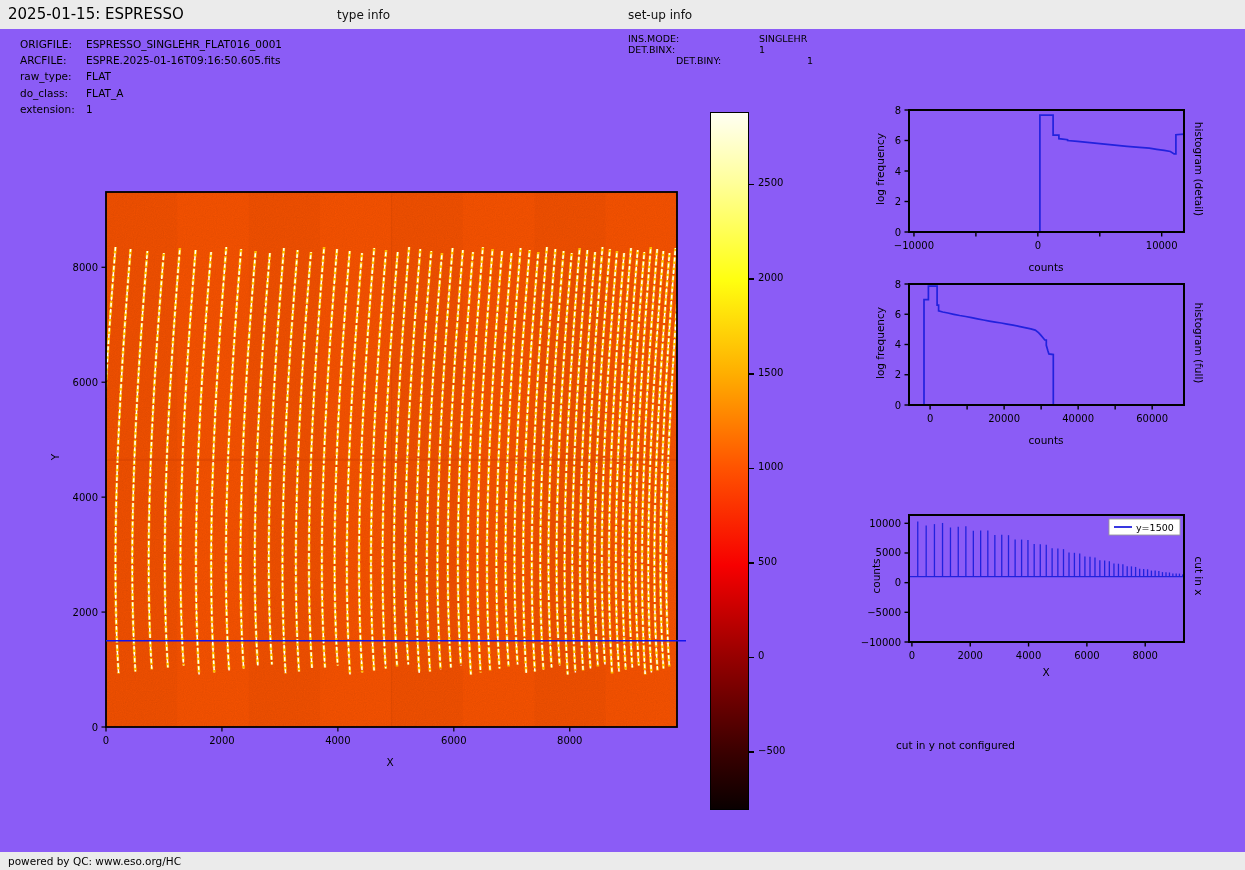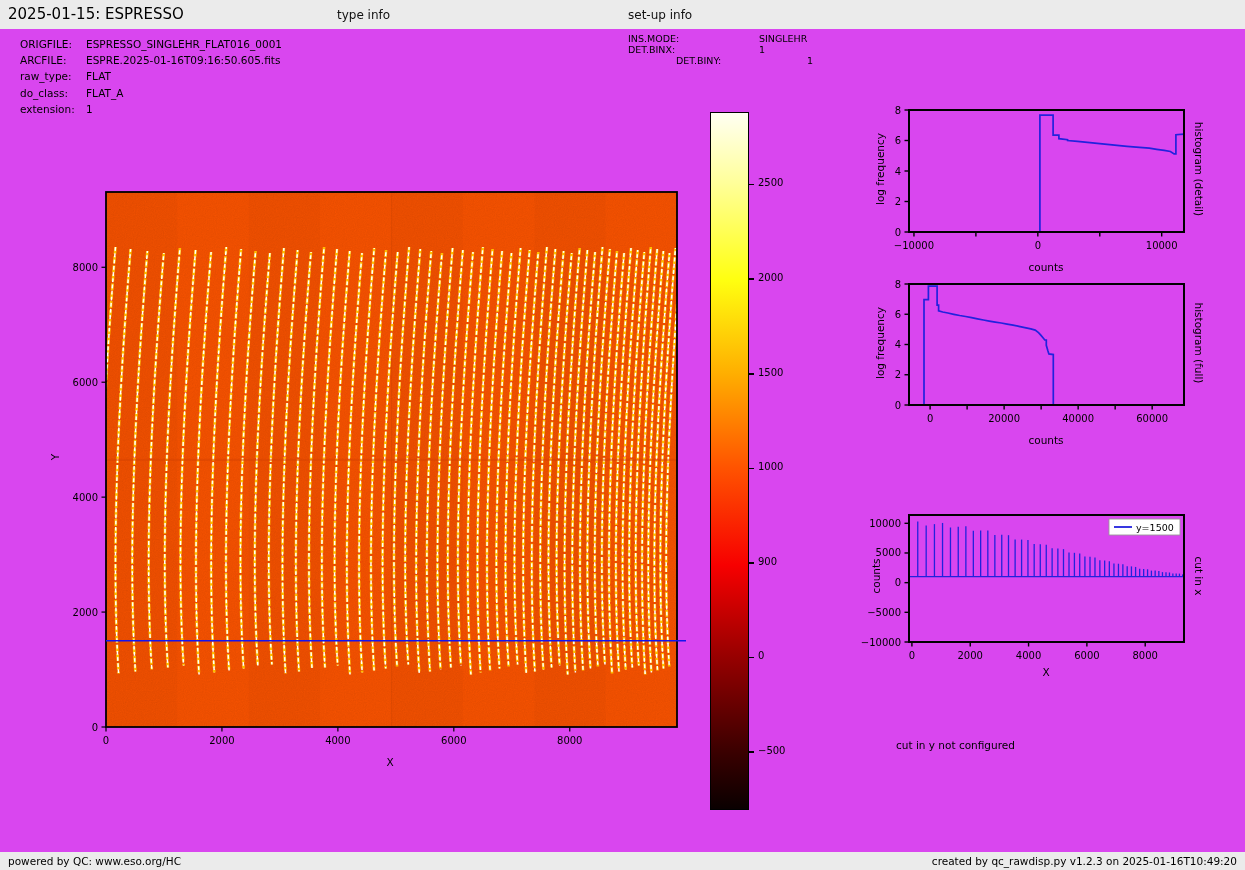--- a/index.html
+++ b/index.html
@@ -1,17 +1,17 @@
 <!DOCTYPE html>
 <html><head>
 <meta charset="utf-8">
 <style>
   html,body{margin:0;padding:0;background:#fff;}
   body{font-family:"DejaVu Sans","Liberation Sans",sans-serif;color:#000;}
-  .page{position:relative;width:1245px;height:870px;background:#d946ef;overflow:hidden;}
+  .page{position:relative;width:1245px;height:870px;background:#8b5cf6;overflow:hidden;}
   .bar{position:absolute;left:0;width:1245px;background:#ebebeb;}
   .topbar{top:0;height:29px;}
   .botbar{top:852px;height:18px;}
   .title{position:absolute;left:8px;top:0;height:29px;line-height:29px;font-size:15px;color:#000;}
   .sechead{position:absolute;top:0;height:29px;line-height:30px;font-size:12px;color:#111;}
   .infocol{position:absolute;font-size:10.5px;line-height:16.2px;white-space:nowrap;}
   .infocol .il{display:inline-block;}
   .infocol3{font-size:9.5px;line-height:11.2px;}
   .footxt{position:absolute;top:852px;height:18px;line-height:18px;font-size:10.5px;}
   .axlab{position:absolute;font-size:10.5px;text-align:center;white-space:nowrap;}
@@ -208,21 +208,21 @@
     <div class="cbar-bar" id="cbar-bar" style="width: 37px; height: 696px; background: linear-gradient(rgb(255, 255, 242) 0%, rgb(255, 255, 154) 10%, rgb(255, 255, 16) 24%, rgb(255, 174, 0) 37.5%, rgb(255, 83, 0) 51%, rgb(247, 0, 0) 65%, rgb(152, 0, 0) 78%, rgb(57, 0, 0) 92%, rgb(10, 0, 0) 100%);"></div>
   <div class="cbar-tick" style="left: 38px; top: 71.9px; width: 6px;"></div>
       <div class="cbar-lbl" style="left: 48px; top: 65.4px;">2500</div>
       <div class="cbar-tick" style="left: 38px; top: 166.4px; width: 6px;"></div>
       <div class="cbar-lbl" style="left: 48px; top: 159.9px;">2000</div>
       <div class="cbar-tick" style="left: 38px; top: 261px; width: 6px;"></div>
       <div class="cbar-lbl" style="left: 48px; top: 254.5px;">1500</div>
       <div class="cbar-tick" style="left: 38px; top: 355.6px; width: 6px;"></div>
       <div class="cbar-lbl" style="left: 48px; top: 349.1px;">1000</div>
       <div class="cbar-tick" style="left: 38px; top: 450.1px; width: 6px;"></div>
-      <div class="cbar-lbl" style="left: 48px; top: 443.6px;">900</div>
+      <div class="cbar-lbl" style="left: 48px; top: 443.6px;">500</div>
       <div class="cbar-tick" style="left: 38px; top: 544.7px; width: 6px;"></div>
       <div class="cbar-lbl" style="left: 48px; top: 538.2px;">0</div>
       <div class="cbar-tick" style="left: 38px; top: 639.3px; width: 6px;"></div>
       <div class="cbar-lbl" style="left: 48px; top: 632.8px;">−500</div>
     </div>
 
   <svg id="histA-svg" style="left:869px;top:95px" width="376" height="190">
       <defs>
         <clipPath id="histA-svg-clip">
           <rect x="40" y="15" width="275" height="122"></rect>
@@ -380,15 +380,14 @@
       <text x="267" y="30.5" font-size="9.5" text-anchor="start" fill="#000">y=1500</text>
     </svg>
   <div class="axlab rot-90" style="left:816px;top:570px;width:120px">counts</div>
   <div class="axlab rot90" style="left:1139px;top:570px;width:120px">cut in x</div>
   <div class="axlab" style="left:996px;top:666px;width:100px">X</div>
 
   <div class="note" style="left:896px;top:739px;width:300px">cut in y not configured</div>
 
   <div class="bar botbar"></div>
   <div class="footxt" style="left:8px">powered by QC: www.eso.org/HC</div>
-  <div class="footxt" style="right:8px">created by qc_rawdisp.py v1.2.3 on 2025-01-16T10:49:20</div>
 
 </div>
 
 </body></html>

